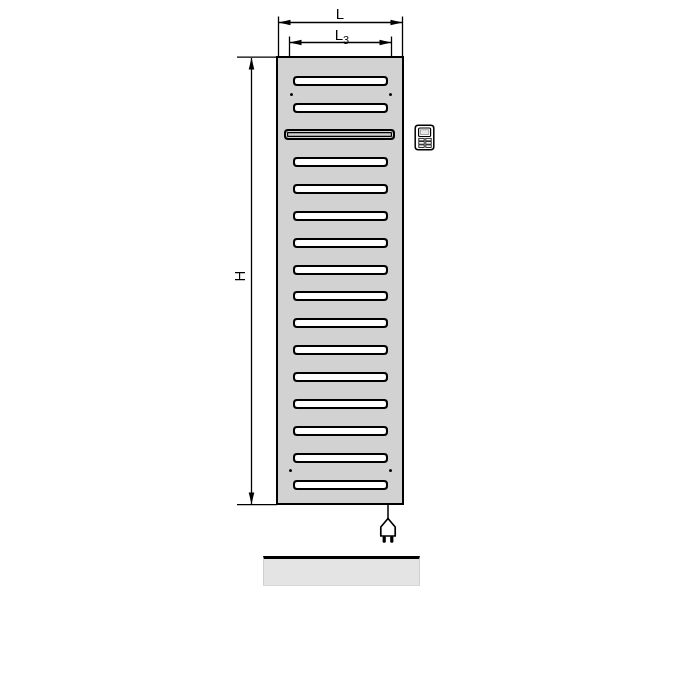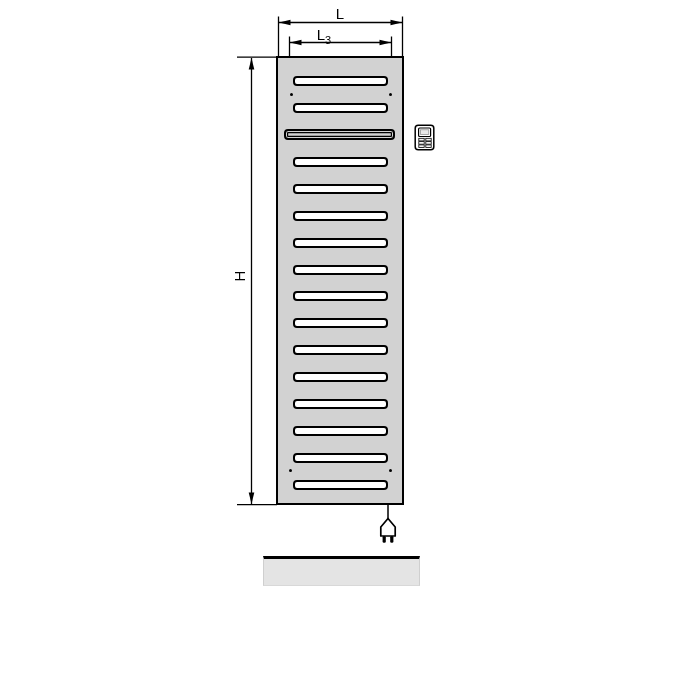--- a/index.html
+++ b/index.html
@@ -73,21 +73,21 @@
       <polygon points="402,22.5 390.5,19.7 390.5,25.3"></polygon>
       <polygon points="290,42.5 301.5,39.7 301.5,45.3"></polygon>
       <polygon points="391,42.5 379.5,39.7 379.5,45.3"></polygon>
       <polygon points="251.5,58 248.7,69.5 254.3,69.5"></polygon>
       <polygon points="251.5,504 248.7,492.5 254.3,492.5"></polygon>
     </g>
   </svg>
 
   <div class="dim-label" id="label-l" style="left:320px;top:6px;width:40px;"><span>L</span></div>
 
-  <div class="dim-label" id="label-l3" style="left:304px;top:26.5px;width:40px;"><span>L</span><sub>3</sub></div>
+  <div class="dim-label" id="label-l3" style="left:322px;top:26.5px;width:40px;"><span>L</span><sub>3</sub></div>
 
   <div class="dim-label" id="label-h" style="left:228px;top:268px;"><span>H</span></div>
 
   <div id="radiator">
     <div>
         <div class="slot" style="top: 18px;"></div>
         <div class="slot" style="top: 45px;"></div>
         <div class="slot slot-special" style="top: 71px;"></div>
         <div class="slot" style="top: 99px;"></div>
         <div class="slot" style="top: 126px;"></div>

